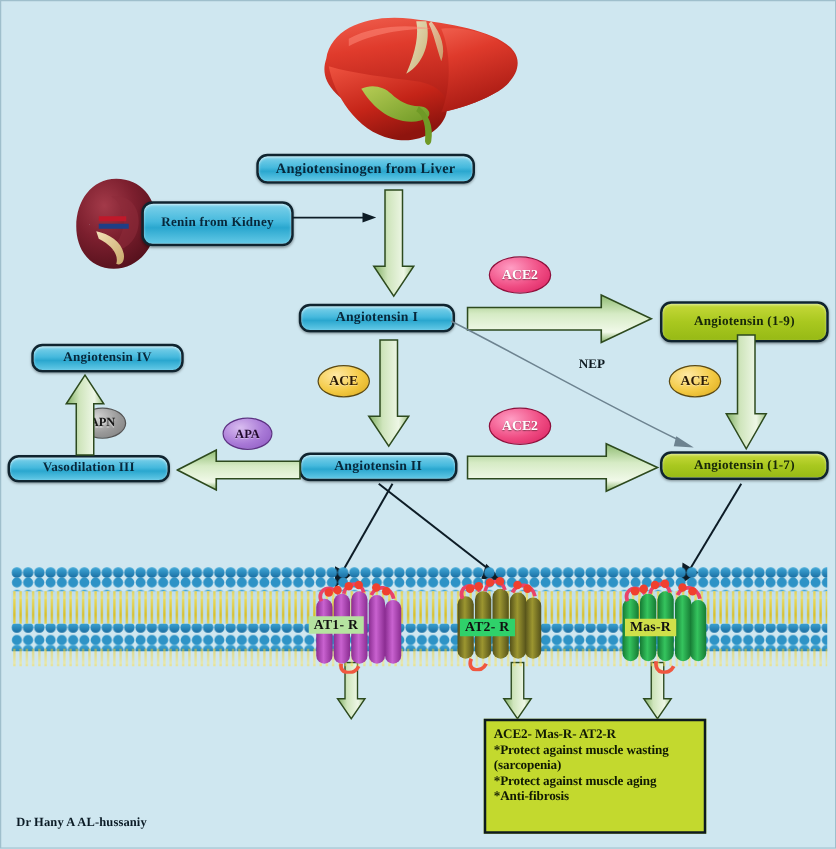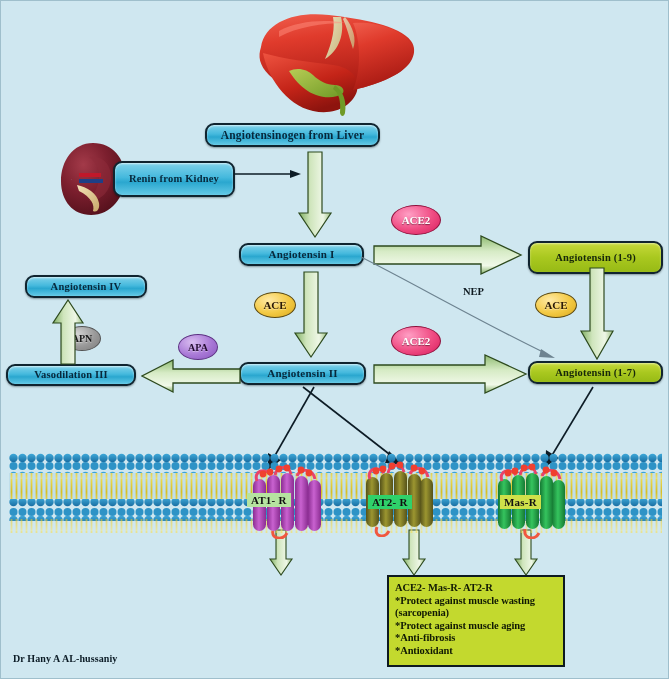--- a/index.html
+++ b/index.html
@@ -473,20 +473,19 @@
     <span>Mas-R</span>
   </div>
 
 
   <div class="panel green" style="left:386px;top:574px;width:178px;height:92px;">
     <div>ACE2-  Mas-R-  AT2-R</div>
     <div>*Protect against muscle wasting</div>
     <div>(sarcopenia)</div>
     <div>*Protect against muscle aging</div>
     <div>*Anti-fibrosis</div>
-    <div>*Antioxidant</div>
   </div>
 
   <div id="signature">
     <span>Dr Hany A AL-hussaniy</span>
   </div>
 
 </div>
 
 </body></html>

